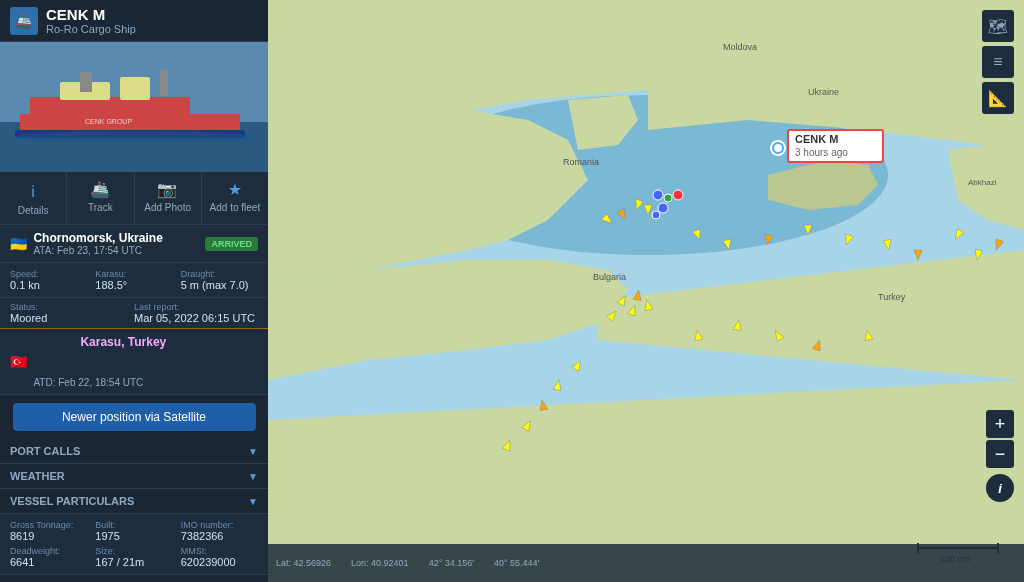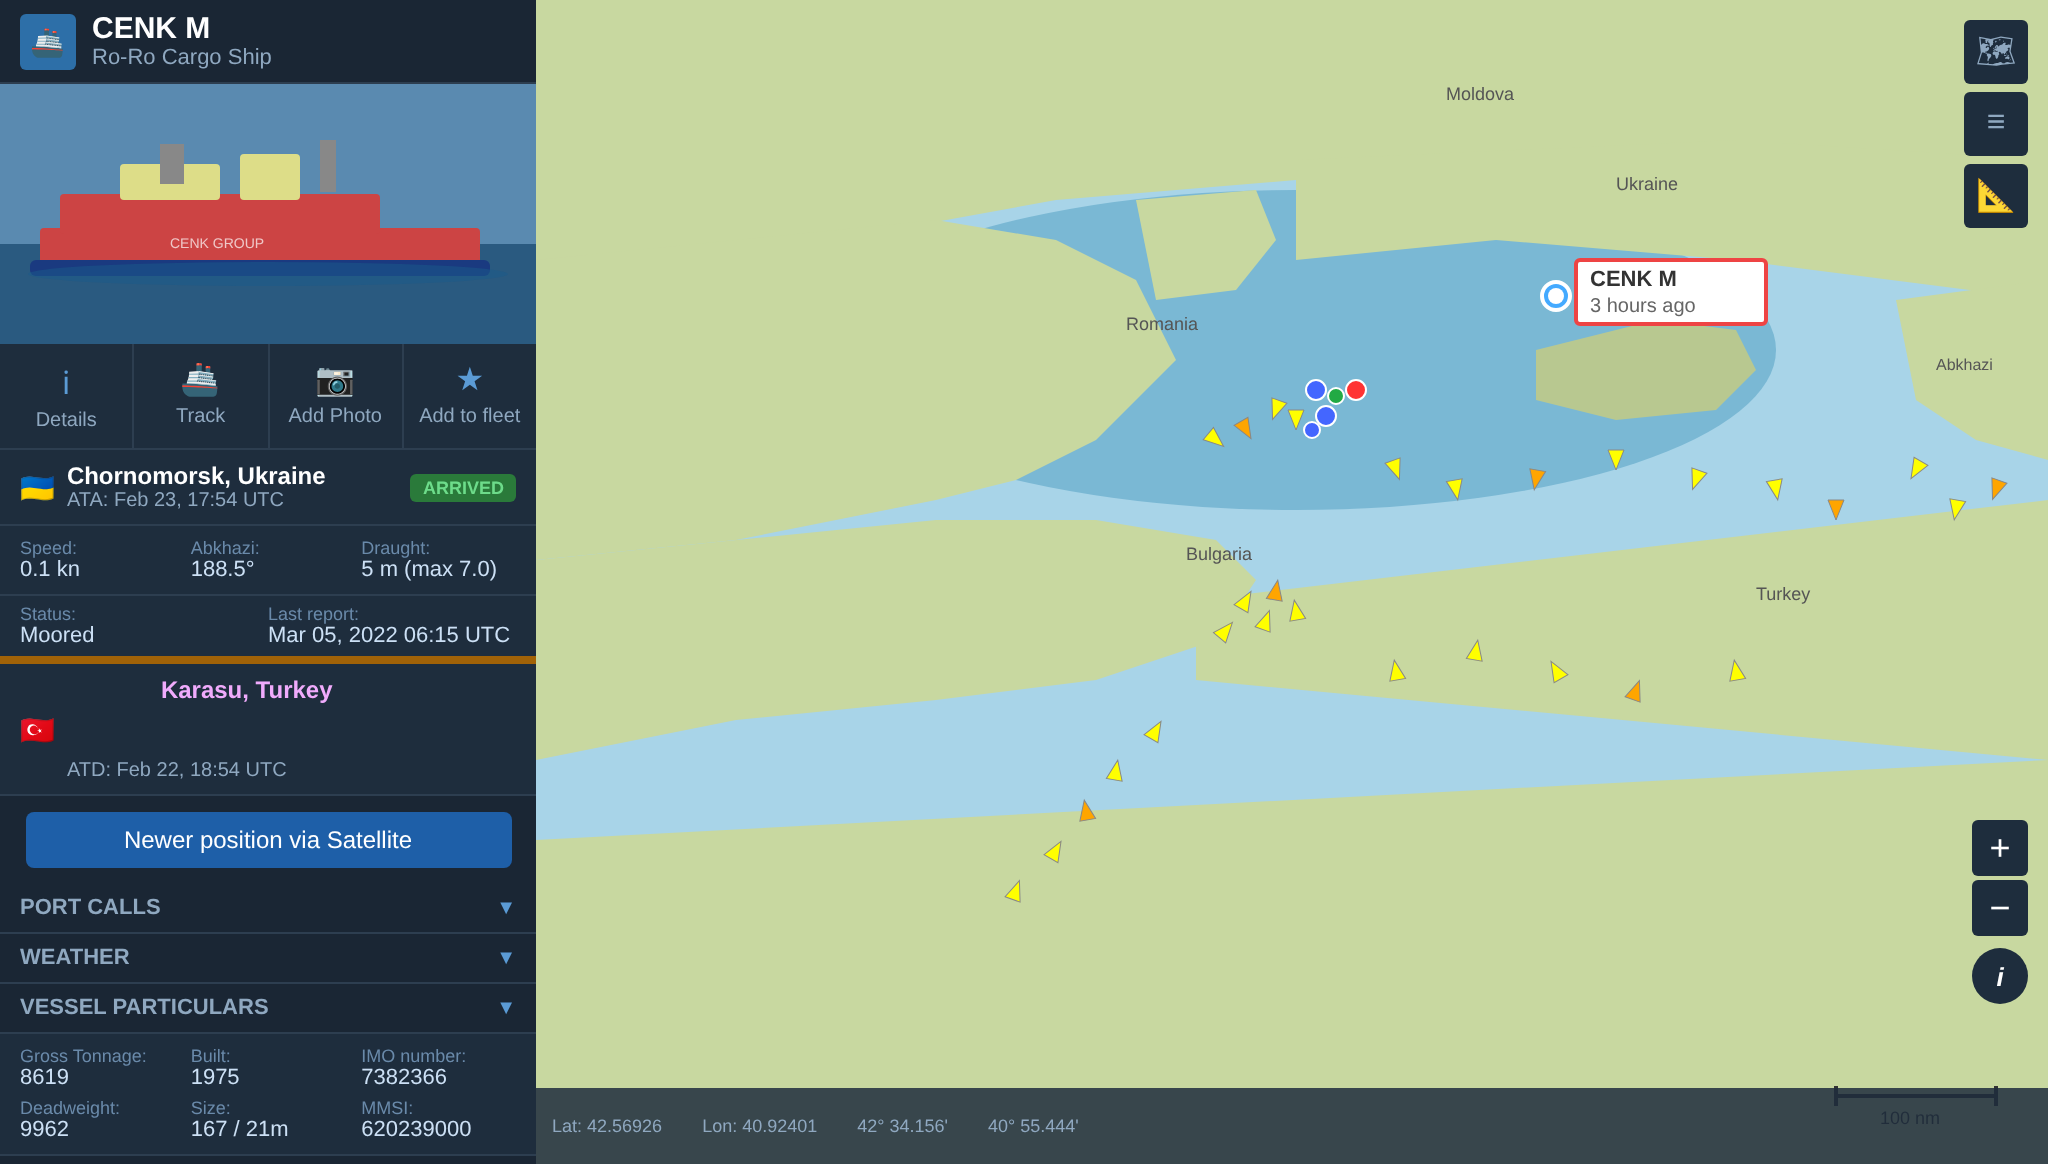--- a/index.html
+++ b/index.html
@@ -113,21 +113,21 @@
     .info-cell { display: flex; flex-direction: column; }
     .info-label { color: #6a8aaa; font-size: 9px; }
     .info-value { color: #cce0f5; font-size: 11px; }
 
     .status-row {
       background: #1e2d3d;
       padding: 4px 10px;
       display: grid;
       grid-template-columns: 1fr 1fr;
       gap: 0;
-      border-bottom: 4px solid #a16207;
+      border-bottom: 1px solid #a16207;
       flex-shrink: 0;
     }
 
     
     .departure-block {
       background: #1e2d3d;
       padding: 6px 10px;
       border-bottom: 1px solid #2d3e50;
       flex-shrink: 0;
     }
@@ -321,21 +321,21 @@
       <span class="arrived-badge">ARRIVED</span>
     </div>
   </div>
 
   <div class="info-grid">
     <div class="info-cell">
       <span class="info-label">Speed:</span>
       <span class="info-value">0.1 kn</span>
     </div>
     <div class="info-cell">
-      <span class="info-label">Abkhazi:</span>
+      <span class="info-label">Karasu:</span>
       <span class="info-value">188.5°</span>
     </div>
     <div class="info-cell">
       <span class="info-label">Draught:</span>
       <span class="info-value">5 m (max 7.0)</span>
     </div>
   </div>
 
   <div class="status-row">
     <div class="info-cell">
@@ -383,21 +383,21 @@
     <div class="info-cell">
       <span class="info-label">Built:</span>
       <span class="info-value">1975</span>
     </div>
     <div class="info-cell">
       <span class="info-label">IMO number:</span>
       <span class="info-value">7382366</span>
     </div>
     <div class="info-cell">
       <span class="info-label">Deadweight:</span>
-      <span class="info-value">9962</span>
+      <span class="info-value">6641</span>
     </div>
     <div class="info-cell">
       <span class="info-label">Size:</span>
       <span class="info-value">167 / 21m</span>
     </div>
     <div class="info-cell">
       <span class="info-label">MMSI:</span>
       <span class="info-value">620239000</span>
     </div>
   </div>

